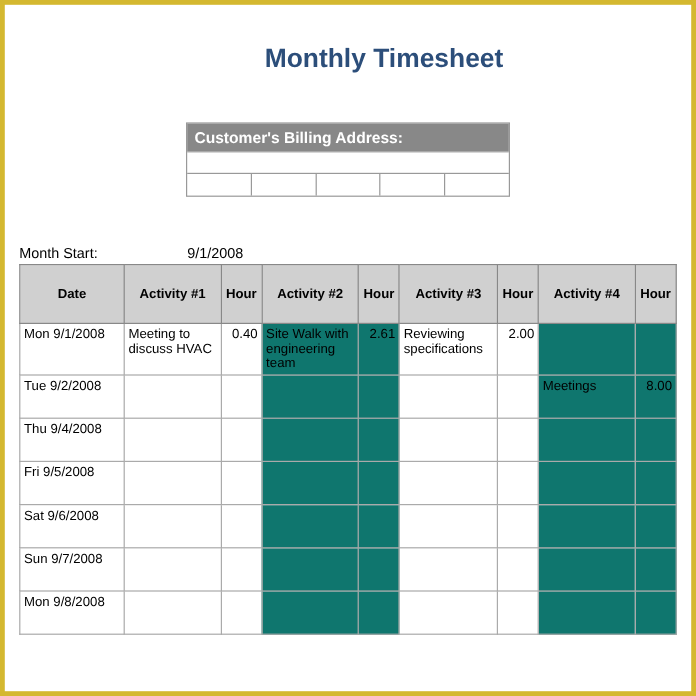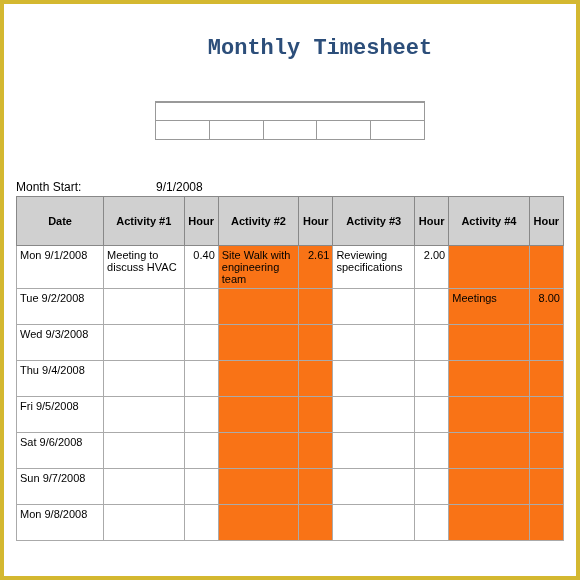--- a/index.html
+++ b/index.html
@@ -12,21 +12,20 @@
       padding: 12px;
     }
     .title {
       color: #2c4e7a;
       font-size: 22px;
       font-weight: bold;
       text-align: center;
       margin-left: 60px;
       margin-top: 20px;
       margin-bottom: 40px;
-      font-family: Liberation Mono, monospace;
     }
     .billing-box {
       width: 270px;
       margin: 0 auto 40px auto;
       border: 1px solid #999;
     }
     .billing-header {
       background: #888;
       color: #fff;
       font-weight: bold;
@@ -69,28 +68,29 @@
     .timesheet td {
       border: 1px solid #aaa;
       padding: 3px;
       height: 36px;
       vertical-align: top;
       background: #fff;
     }
     .timesheet td.date-cell { width: 78px; }
     .timesheet td.activity-cell { width: 72px; }
     .timesheet td.hour-cell { width: 30px; text-align: right; }
-    .timesheet td.alt { background: #f97316; }
+    .timesheet td.alt { background: #0f766e; }
   </style>
 </head>
 <body>
 
 <div class="title">Monthly Timesheet</div>
 
 <div class="billing-box">
+  <div class="billing-header">Customer's Billing Address:</div>
   <div class="billing-row"></div>
   <div class="billing-cells">
     <div class="billing-cell"></div>
     <div class="billing-cell"></div>
     <div class="billing-cell"></div>
     <div class="billing-cell"></div>
     <div class="billing-cell"></div>
   </div>
 </div>
 
@@ -128,31 +128,20 @@
       <tr>
         <td class="date-cell">Tue 9/2/2008</td>
         <td class="activity-cell"></td>
         <td class="hour-cell"></td>
         <td class="activity-cell alt"></td>
         <td class="hour-cell alt"></td>
         <td class="activity-cell"></td>
         <td class="hour-cell"></td>
         <td class="activity-cell alt">Meetings</td>
         <td class="hour-cell alt">8.00</td>
-      </tr>
-      <tr>
-        <td class="date-cell">Wed 9/3/2008</td>
-        <td class="activity-cell"></td>
-        <td class="hour-cell"></td>
-        <td class="activity-cell alt"></td>
-        <td class="hour-cell alt"></td>
-        <td class="activity-cell"></td>
-        <td class="hour-cell"></td>
-        <td class="activity-cell alt"></td>
-        <td class="hour-cell alt"></td>
       </tr>
       <tr>
         <td class="date-cell">Thu 9/4/2008</td>
         <td class="activity-cell"></td>
         <td class="hour-cell"></td>
         <td class="activity-cell alt"></td>
         <td class="hour-cell alt"></td>
         <td class="activity-cell"></td>
         <td class="hour-cell"></td>
         <td class="activity-cell alt"></td>

